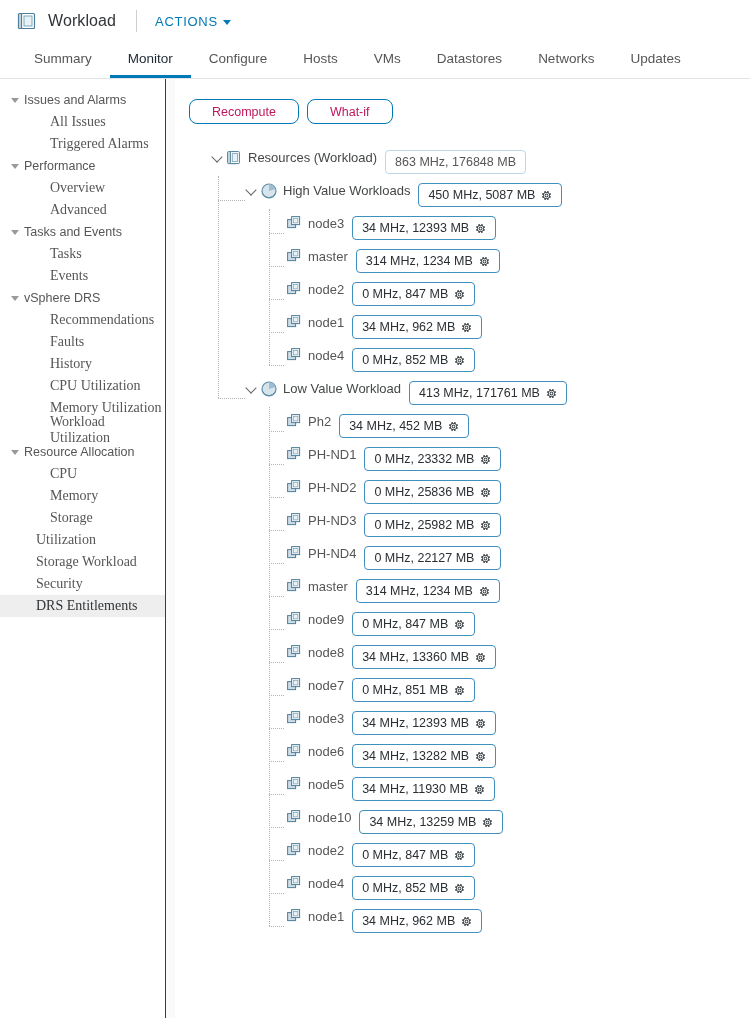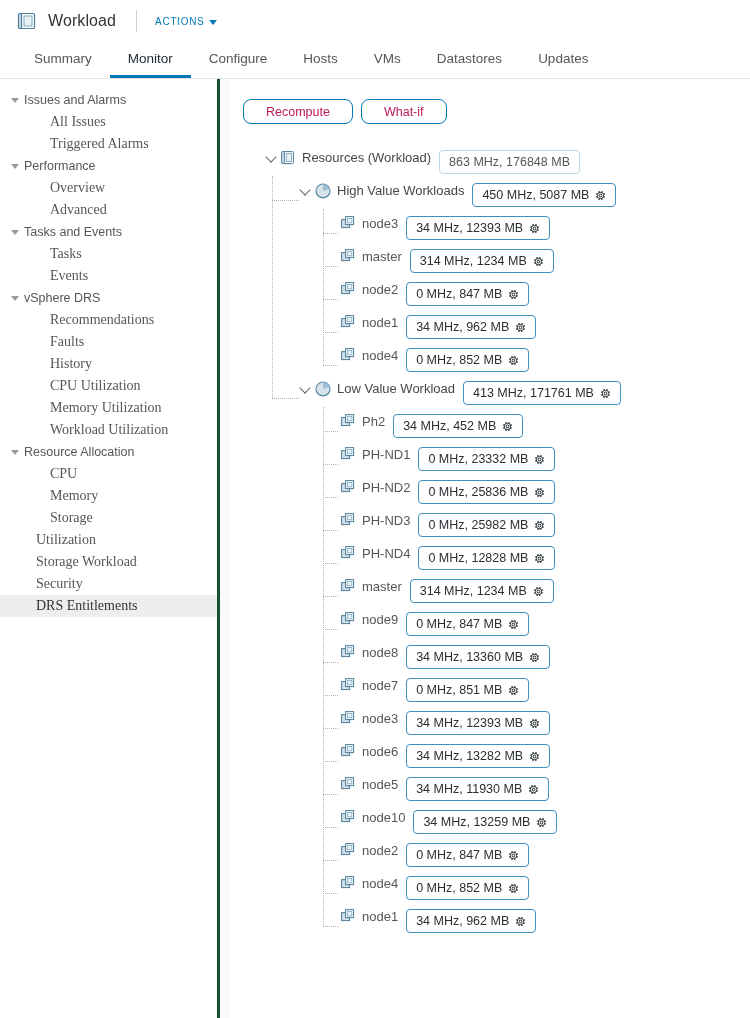--- a/index.html
+++ b/index.html
@@ -32,21 +32,21 @@
     font-weight: 400;
     letter-spacing: .1px;
     white-space: nowrap;
   }
   .title-divider {
     width: 1px; height: 22px;
     background: #cdcdcd;
     margin: 0 18px 0 20px;
   }
   .actions-menu {
-    font-size: 10px;
+    font-size: 13px;
     color: #0079b8;
     letter-spacing: .7px;
     text-transform: uppercase;
     cursor: pointer;
     display: flex;
     align-items: center;
     gap: 5px;
   }
   .caret-down {
     width: 0; height: 0;
@@ -84,24 +84,24 @@
   
   .body-wrap {
     display: flex;
     height: calc(1018px - 42px - 37px);
     background: #fafafa;
     align-items: stretch;
   }
 
   
   .sidebar {
-    width: 220px;
+    width: 166px;
     flex: none;
     background: #ffffff;
-    border-right: 3px solid #14532d;
+    border-right: 1px solid #14532d;
     padding-top: 10px;
     overflow: hidden;
   }
   .nav-group-head {
     display: flex;
     align-items: center;
     height: 22px;
     padding-left: 24px;
     font-size: 12.5px;
     color: #565656;
@@ -269,20 +269,23 @@
     <div class="tab">
       <span>Hosts</span>
     </div>
     <div class="tab">
       <span>VMs</span>
     </div>
     <div class="tab">
       <span>Datastores</span>
     </div>
     <div class="tab">
+      <span>Networks</span>
+    </div>
+    <div class="tab">
       <span>Updates</span>
     </div>
   </div>
 
 <div class="body-wrap">
 
   <div class="sidebar" id="sidebar">
       <div class="nav-group-head">
         <span class="tri"></span>
         <span>Issues and Alarms</span>
@@ -550,21 +553,21 @@
           </span>
         </div>
         <div class="node vm indent-2">
           <span class="ico ico-vm"><svg viewBox="0 0 15 14" width="15" height="14">
               <rect x="0.6" y="3.6" width="8" height="8" fill="#cfdde6" stroke="#4e7e99" stroke-width="1"></rect>
               <rect x="4.6" y="0.6" width="8" height="8" fill="#ffffff" stroke="#4e7e99" stroke-width="1"></rect>
               <rect x="6.3" y="2.3" width="4.6" height="4.6" fill="#e8f1f6" stroke="#7fa7bd" stroke-width="0.8"></rect>
             </svg></span>
           <span class="node-label">PH-ND4</span>
           <span class="badge">
-            <span>0 MHz, 12828 MB</span>
+            <span>0 MHz, 22127 MB</span>
             <span class="gear"><svg viewBox="0 0 16 16" width="11" height="11">
                 <path fill="#3d4347" d="M8 5.2a2.8 2.8 0 1 0 0 5.6 2.8 2.8 0 0 0 0-5.6zm0 4.2a1.4 1.4 0 1 1 0-2.8 1.4 1.4 0 0 1 0 2.8z"></path>
                 <path fill="#3d4347" d="M14.2 9.1l-1.2-.5a5 5 0 0 0 0-1.2l1.2-.5a.5.5 0 0 0 .25-.63l-.6-1.45a.5.5 0 0 0-.62-.28l-1.24.42a5 5 0 0 0-.85-.85l.42-1.24a.5.5 0 0 0-.28-.62L9.8 1.55a.5.5 0 0 0-.63.25L8.67 3a5 5 0 0 0-1.34 0L6.83 1.8a.5.5 0 0 0-.63-.25L4.75 2.15a.5.5 0 0 0-.28.62l.42 1.24a5 5 0 0 0-.85.85L2.8 4.44a.5.5 0 0 0-.62.28l-.6 1.45a.5.5 0 0 0 .25.63L3 7.4a5 5 0 0 0 0 1.2l-1.17.6a.5.5 0 0 0-.25.63l.6 1.45a.5.5 0 0 0 .62.28l1.24-.42c.25.32.53.6.85.85l-.42 1.24a.5.5 0 0 0 .28.62l1.45.6a.5.5 0 0 0 .63-.25l.5-1.2a5 5 0 0 0 1.2 0l.5 1.2a.5.5 0 0 0 .63.25l1.45-.6a.5.5 0 0 0 .28-.62l-.42-1.24c.32-.25.6-.53.85-.85l1.24.42a.5.5 0 0 0 .62-.28l.6-1.45a.5.5 0 0 0-.25-.63zM8 11.9A3.9 3.9 0 1 1 8 4.1a3.9 3.9 0 0 1 0 7.8z"></path>
               </svg></span>
           </span>
         </div>
         <div class="node vm indent-2">
           <span class="ico ico-vm"><svg viewBox="0 0 15 14" width="15" height="14">
               <rect x="0.6" y="3.6" width="8" height="8" fill="#cfdde6" stroke="#4e7e99" stroke-width="1"></rect>
               <rect x="4.6" y="0.6" width="8" height="8" fill="#ffffff" stroke="#4e7e99" stroke-width="1"></rect>

